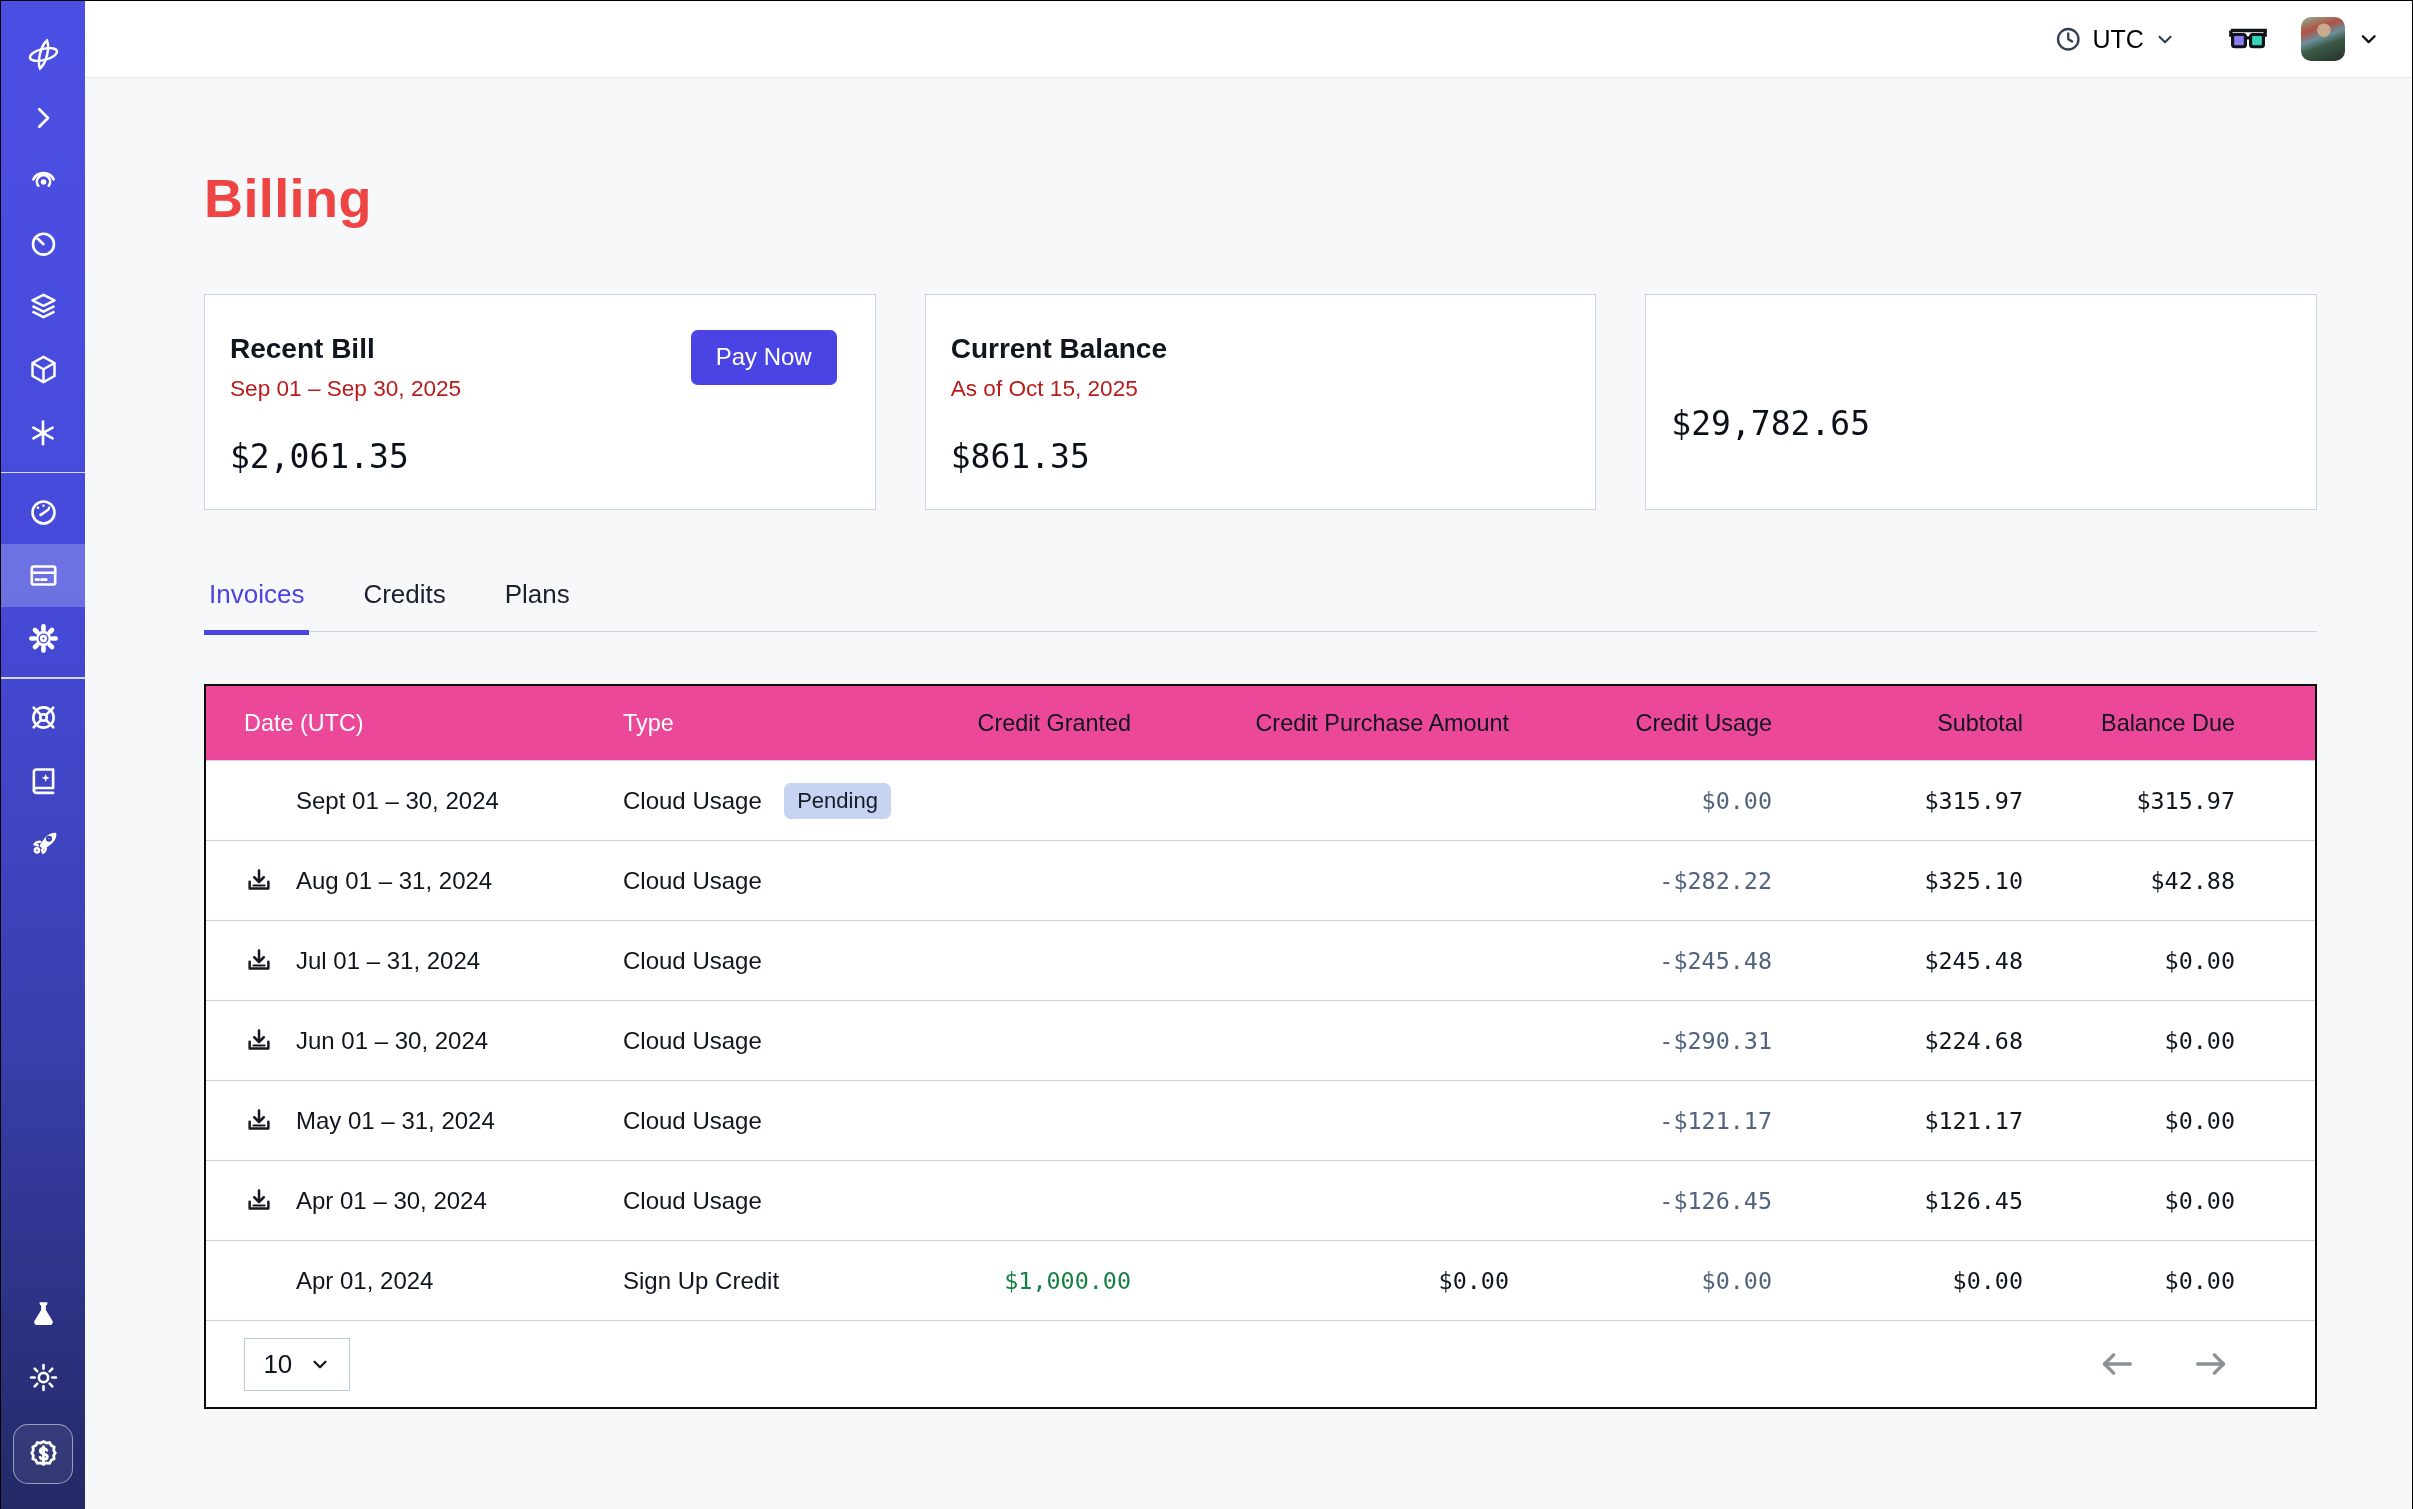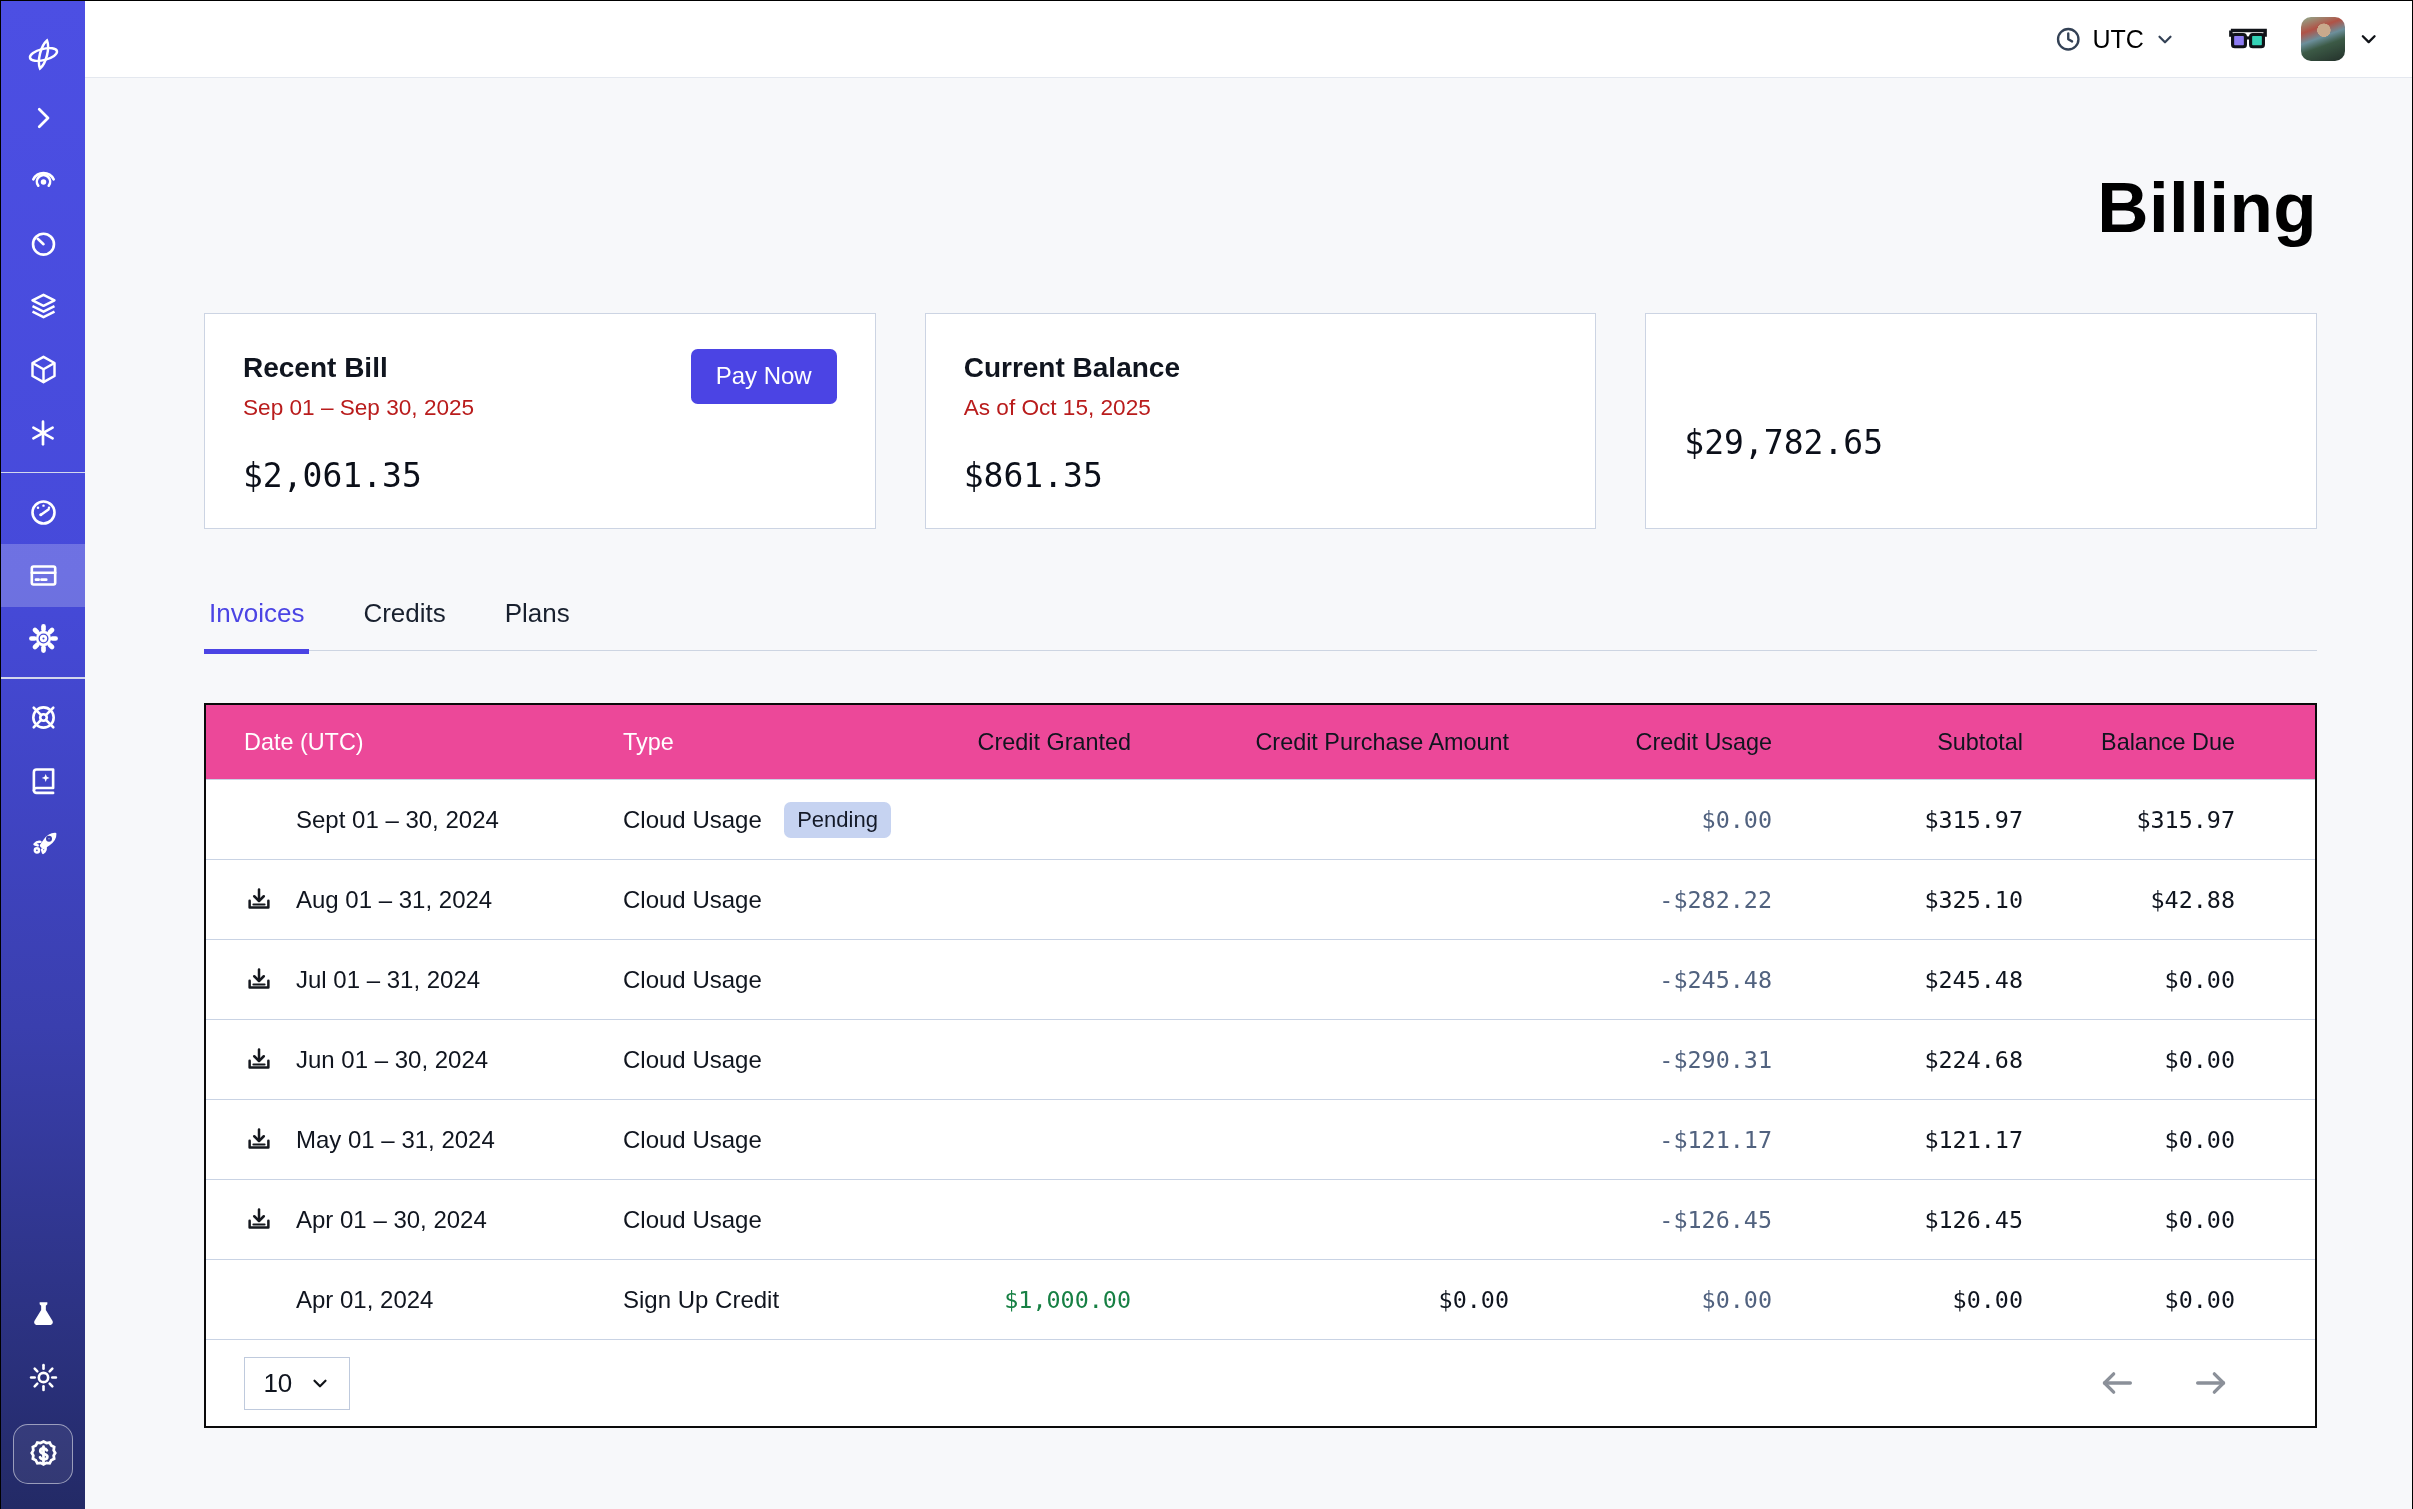--- a/index.html
+++ b/index.html
@@ -26,25 +26,25 @@
   .tz-label{font-size:25px;color:#000000;}
   .topbar-gap{width:52px;}
   .glasses-btn{display:flex;align-items:center;cursor:pointer;}
   .account{display:flex;align-items:center;gap:11.7px;margin-left:33px;cursor:pointer;}
   .avatar{width:44px;height:44px;border-radius:10px;flex:none;
     background:
       radial-gradient(circle at 52% 30%, #c9a98c 0 17%, rgba(0,0,0,0) 18%),
       linear-gradient(160deg,#8fae8f 0%,#b05246 28%,#6c8f9b 46%,#3c5a46 62%,#23302a 100%);}
 
   .content{flex:1;padding:0 95px 0 119px;overflow:hidden;}
-  .page-title{font-size:71px;font-weight:600;color:#000000;margin:89px 0 0;letter-spacing:0.4px;text-align:right;}
+  .page-title{font-size:54px;font-weight:600;color:#ef4444;margin:89px 0 0;letter-spacing:0.4px;}
 
   
   .cards{display:flex;gap:49px;margin-top:65px;}
-  .card{flex:1;background:#fff;border:1.7px solid #ccd4e3;padding:37px 38px 33px;position:relative;min-height:213px;}
+  .card{flex:1;background:#fff;border:1.7px solid #ccd4e3;padding:37px 25px 33px;position:relative;min-height:213px;}
   .card-title{font-size:28px;font-weight:600;color:#10151f;line-height:33px;}
   .card-sub{font-size:22.6px;color:#b91c1c;margin-top:10px;min-height:28.5px;line-height:28.5px;}
   .card-amount{font-family:"DejaVu Sans Mono", monospace;font-size:33px;color:#0b0f19;margin-top:33px;}
   .pay-btn{position:absolute;top:35px;right:38px;background:#4b44e4;color:#fff;border:none;
     font-size:24px;font-family:inherit;padding:13.4px 25px;border-radius:6.7px;cursor:pointer;}
 
   
   .tabs{display:flex;gap:49px;margin-top:69px;border-bottom:1.7px solid #cdd5e2;}
   .tab{font-size:26px;color:#18202e;padding:0 5px 20px;cursor:pointer;}
   .tab.active{color:#4b44e4;border-bottom:5px solid #4b44e4;margin-bottom:-3.3px;}

